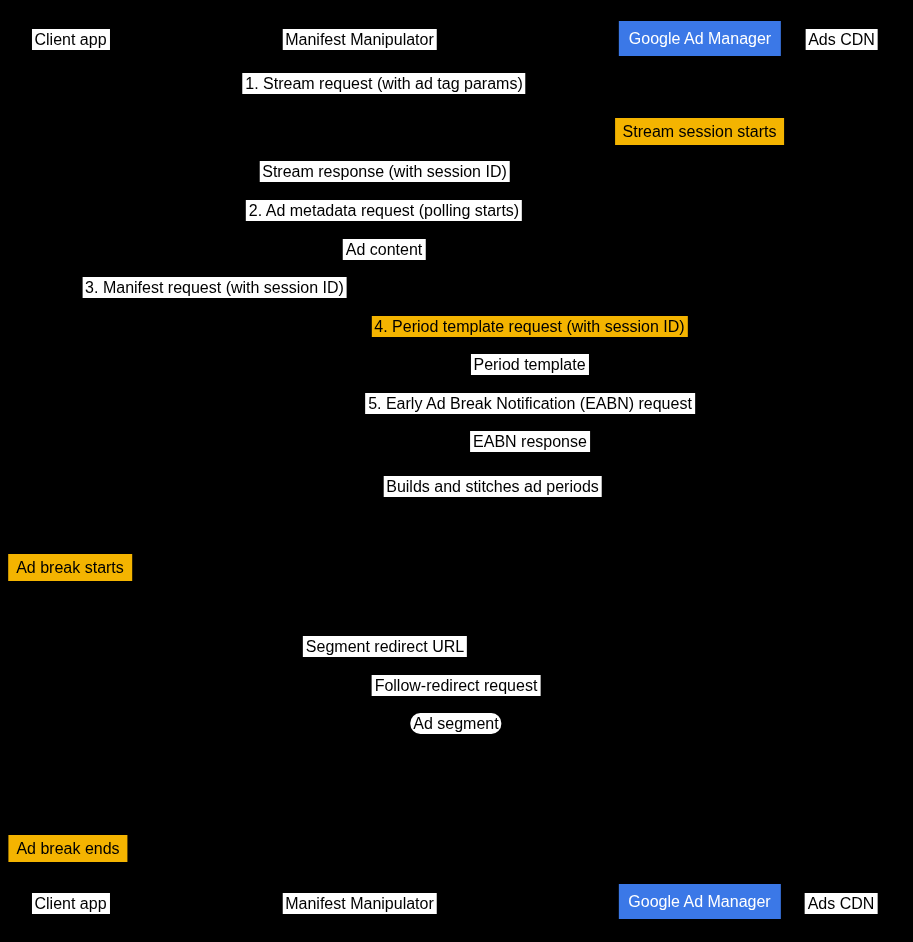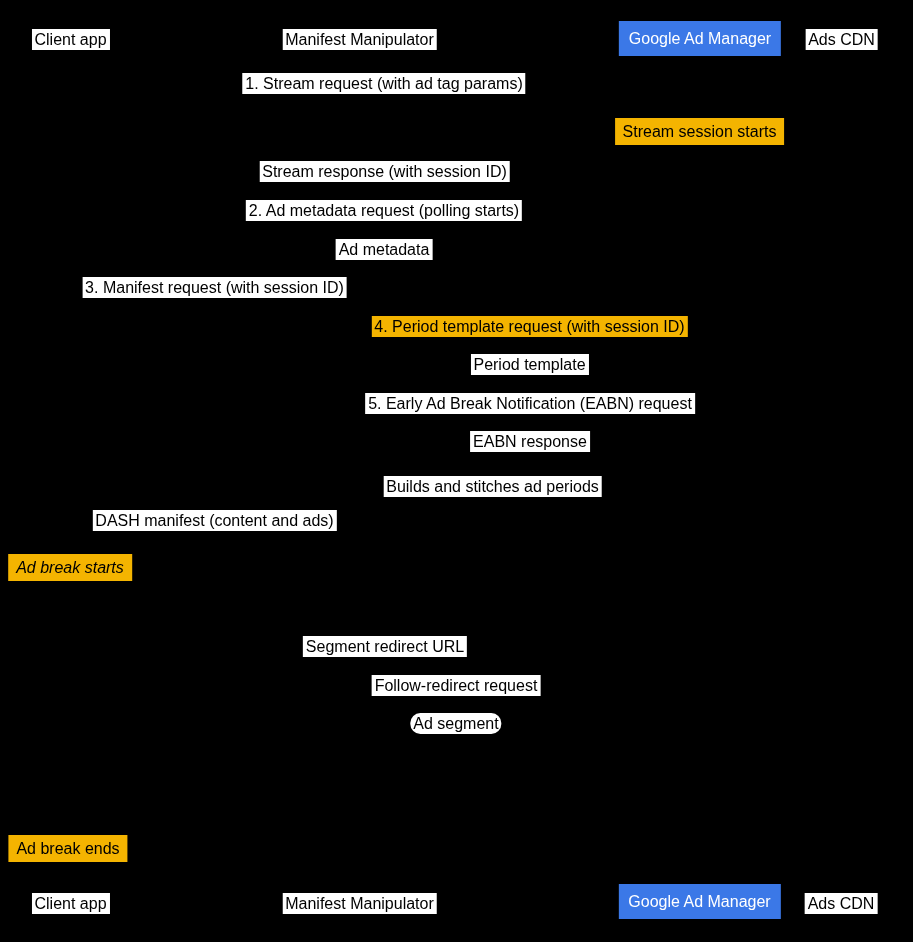--- a/index.html
+++ b/index.html
@@ -55,29 +55,28 @@
 
 <div id="stage" style="--label-bg: #ffffff; --label-text: #000000; --note-bg: #f4b400; --primary-bg: #3b78e7; --primary-text: #ffffff; background: rgb(0, 0, 0);">
     <div class="lbl plain" style="left: 70.5px; top: 29px;">Client app</div>
     <div class="lbl plain" style="left: 359.5px; top: 29px;">Manifest Manipulator</div>
     <div class="lbl primary" style="left: 700px; top: 21px;">Google Ad Manager</div>
     <div class="lbl plain" style="left: 841.5px; top: 29px;">Ads CDN</div>
     <div class="lbl message" style="left: 384px; top: 73px;">1. Stream request (with ad tag params)</div>
     <div class="lbl note" style="left: 699.5px; top: 118px;">Stream session starts</div>
     <div class="lbl message" style="left: 384.5px; top: 161px;">Stream response (with session ID)</div>
     <div class="lbl message" style="left: 384px; top: 200px;">2. Ad metadata request (polling starts)</div>
-    <div class="lbl message" style="left: 384px; top: 239px;">Ad metadata</div>
+    <div class="lbl message" style="left: 384px; top: 239px;">Ad content</div>
     <div class="lbl message" style="left: 214.5px; top: 277px;">3. Manifest request (with session ID)</div>
     <div class="lbl message-highlight" style="left: 529.5px; top: 316px;">4. Period template request (with session ID)</div>
     <div class="lbl message" style="left: 529.5px; top: 354px;">Period template</div>
     <div class="lbl message" style="left: 530px; top: 393px;">5. Early Ad Break Notification (EABN) request</div>
     <div class="lbl message" style="left: 530px; top: 431px;">EABN response</div>
     <div class="lbl message" style="left: 492.5px; top: 476px;">Builds and stitches ad periods</div>
-    <div class="lbl message" style="left: 214.5px; top: 510px;">DASH manifest (content and ads)</div>
-    <div class="lbl note" style="left: 70px; top: 554px; font-style: italic;">Ad break starts</div>
+    <div class="lbl note" style="left: 70px; top: 554px;">Ad break starts</div>
     <div class="lbl message" style="left: 385px; top: 636px;">Segment redirect URL</div>
     <div class="lbl message" style="left: 456px; top: 675px;">Follow-redirect request</div>
     <div class="lbl message" style="left: 456px; top: 713px; border-radius: 10px;">Ad segment</div>
     <div class="lbl note" style="left: 68px; top: 835px;">Ad break ends</div>
     <div class="lbl plain" style="left: 70.5px; top: 893px;">Client app</div>
     <div class="lbl plain" style="left: 359.5px; top: 893px;">Manifest Manipulator</div>
     <div class="lbl primary" style="left: 699.5px; top: 884px;">Google Ad Manager</div>
     <div class="lbl plain" style="left: 841px; top: 893px;">Ads CDN</div>
   </div>
 

